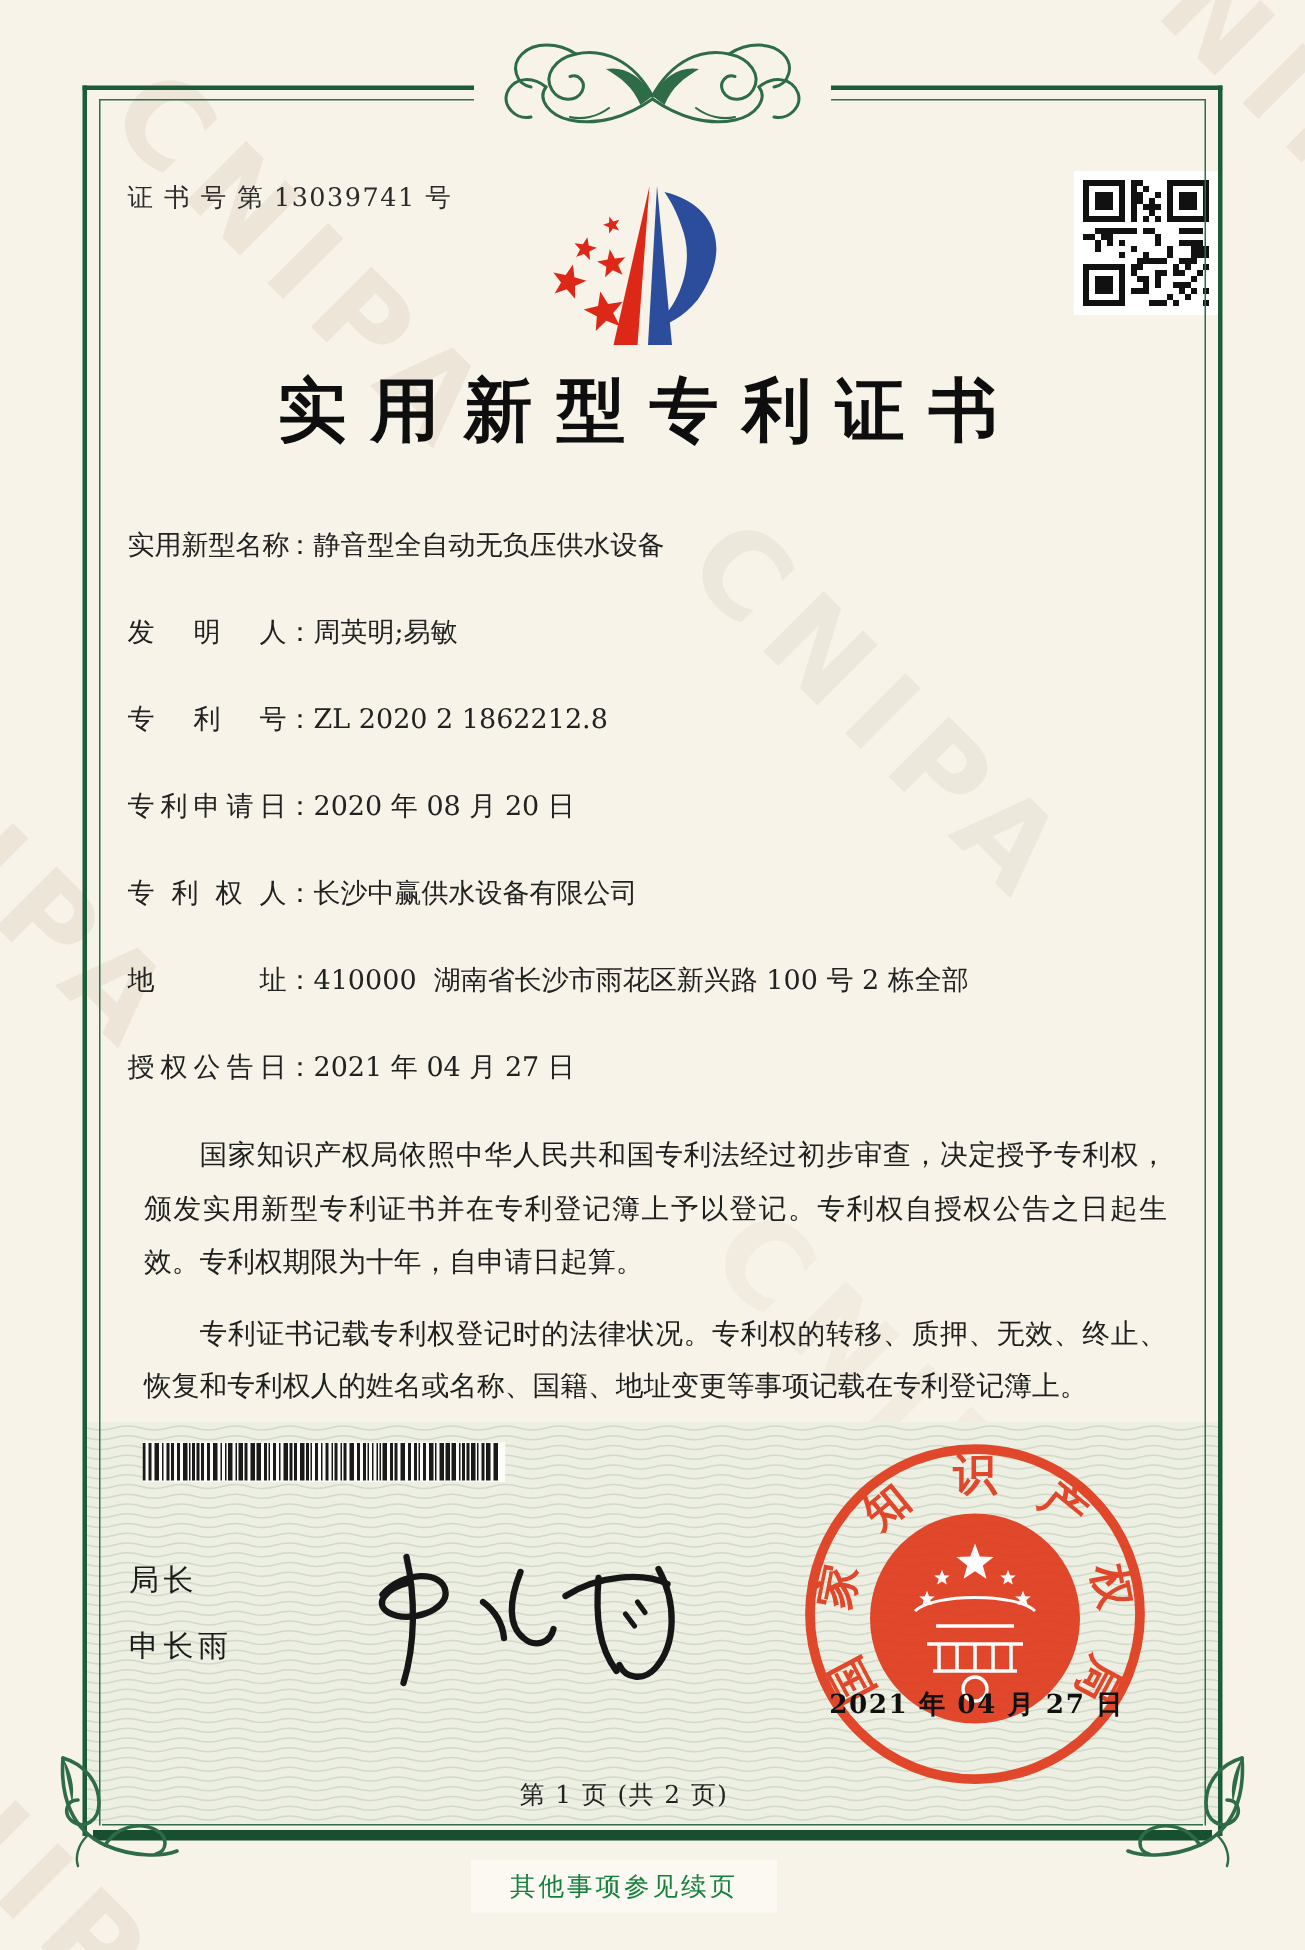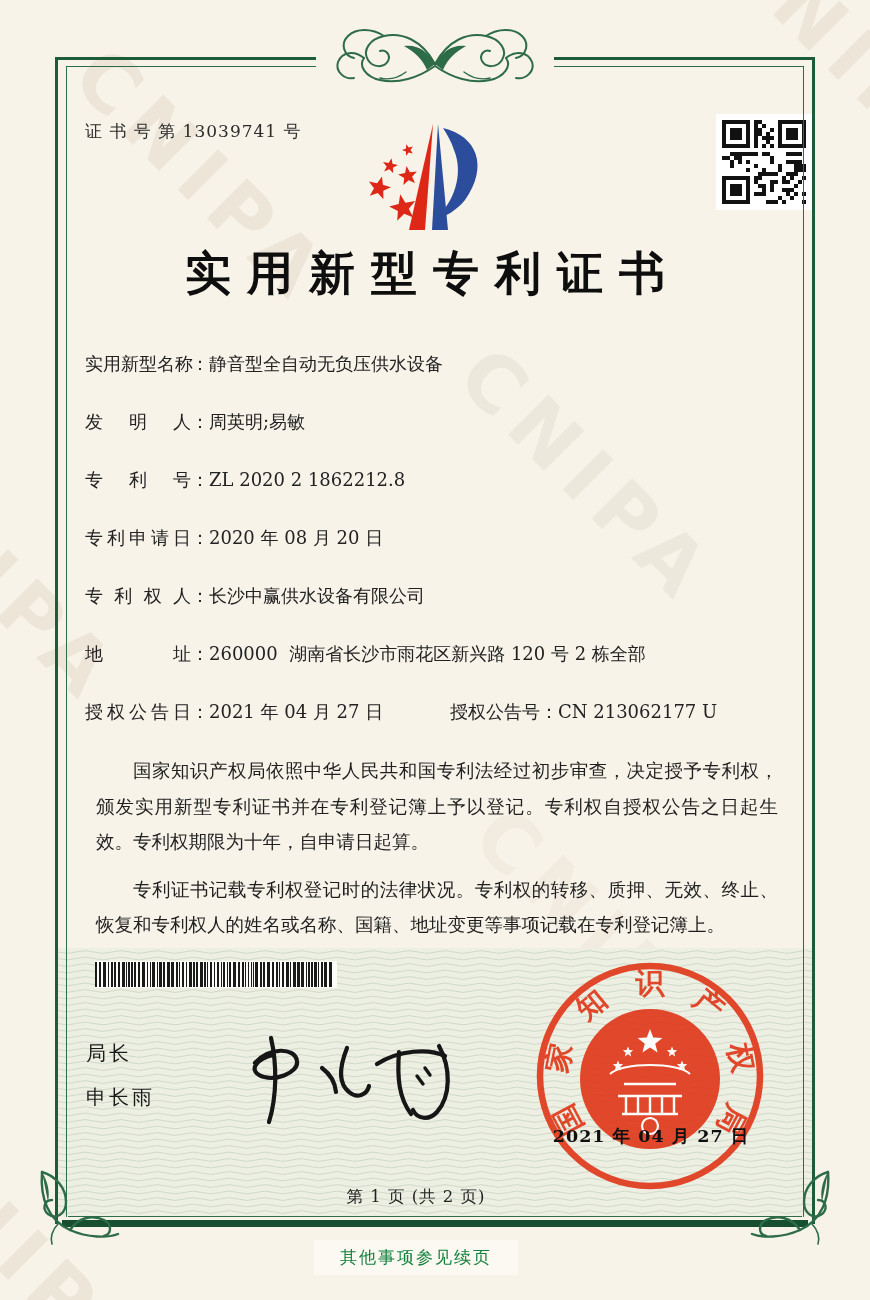--- a/index.html
+++ b/index.html
@@ -273,26 +273,25 @@
     <div class="frow"><span class="flabel">实用新型名称</span><span class="fcolon">：</span><span class="fvalue">静音型全自动无负压供水设备</span></div>
 
     <div class="frow"><span class="flabel">发明人</span><span class="fcolon">：</span><span class="fvalue">周英明;易敏</span></div>
 
     <div class="frow"><span class="flabel">专利号</span><span class="fcolon">：</span><span class="fvalue">ZL 2020 2 1862212.8</span></div>
 
     <div class="frow"><span class="flabel">专利申请日</span><span class="fcolon">：</span><span class="fvalue">2020 年 08 月 20 日</span></div>
 
     <div class="frow"><span class="flabel">专利权人</span><span class="fcolon">：</span><span class="fvalue">长沙中赢供水设备有限公司</span></div>
 
-    <div class="frow"><span class="flabel">地址</span><span class="fcolon">：</span><span class="fvalue">260000  湖南省长沙市雨花区新兴路 120 号 2 栋全部</span></div>
+    <div class="frow"><span class="flabel">地址</span><span class="fcolon">：</span><span class="fvalue">410000  湖南省长沙市雨花区新兴路 100 号 2 栋全部</span></div>
   </div>
 
   <div class="grantrow z4">
     <span class="flabel">授权公告日</span><span class="fcolon">：</span><span class="fvalue">2021 年 04 月 27 日</span>
-    <span class="grantright"><span>授权公告号</span><span>：</span><span class="fvalue">CN 213062177 U</span></span>
   </div>
 
   <div class="bodytext z4">
     <p>国家知识产权局依照中华人民共和国专利法经过初步审查，决定授予专利权，颁发实用新型专利证书并在专利登记簿上予以登记。专利权自授权公告之日起生效。专利权期限为十年，自申请日起算。</p>
     <p>专利证书记载专利权登记时的法律状况。专利权的转移、质押、无效、终止、恢复和专利权人的姓名或名称、国籍、地址变更等事项记载在专利登记簿上。</p>
   </div>
 
   <svg class="abs z3" style="left:95px;top:961px;" width="242" height="27" id="barcode">
       <rect x="0" y="0" width="242" height="27" fill="#fdfcf8"></rect>
       <rect x="0" y="1" width="2" height="25" fill="#1a1a1a"></rect>

